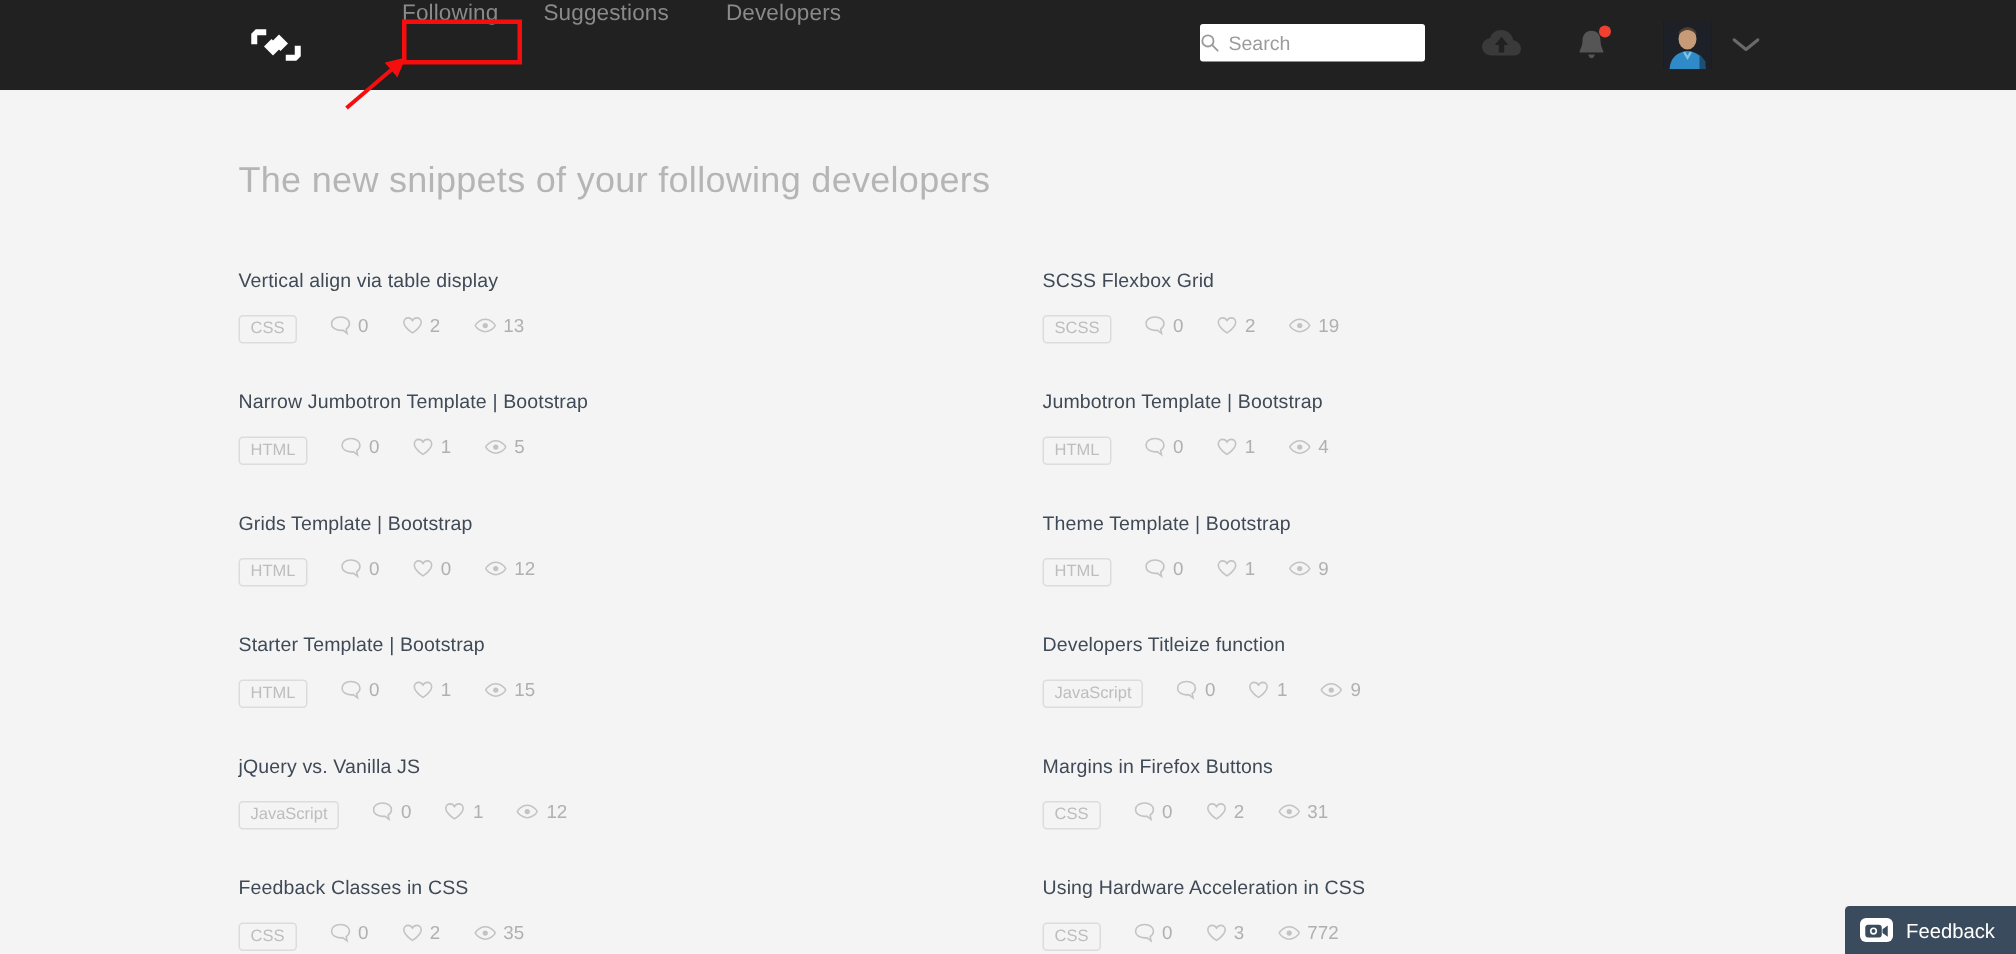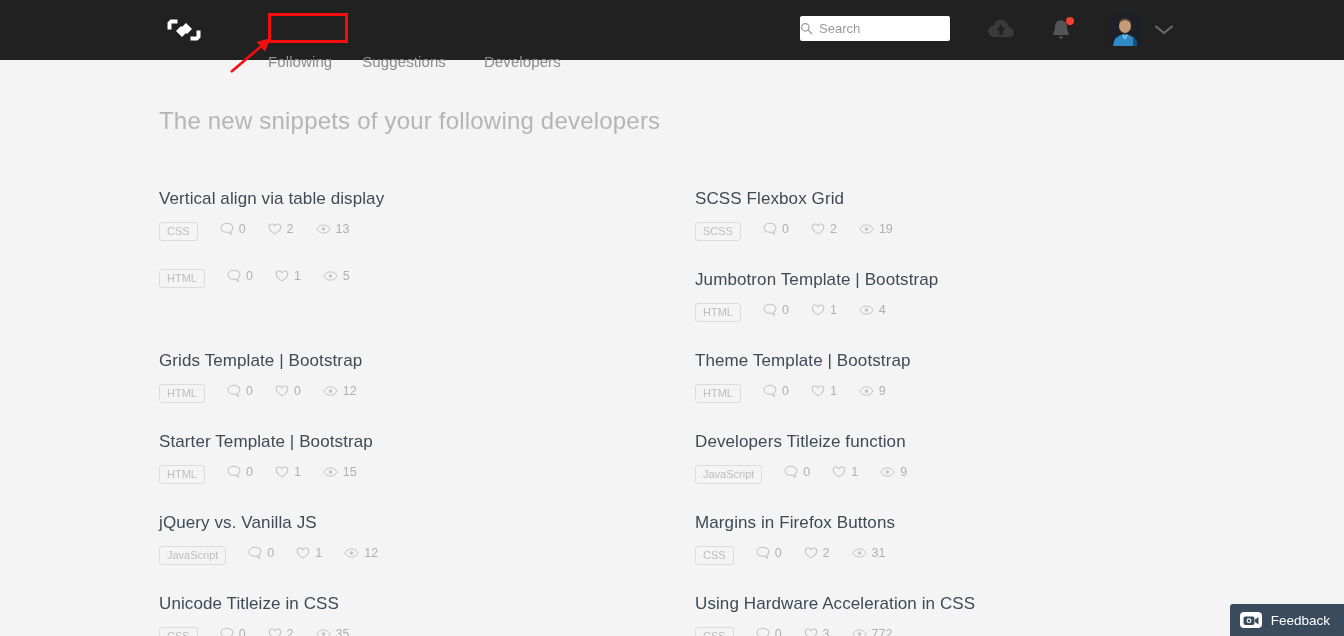--- a/index.html
+++ b/index.html
@@ -17,21 +17,21 @@
     background: #212121;
     display: flex; align-items: center;
   }
   .logo {
     position: absolute; left: 165px; top: 15px;
     width: 38px; height: 30px;
     display: flex; align-items: center; justify-content: center;
   }
   .nav {
     position: absolute; left: 268px; top: 0;
-    height: 70px; display: flex; align-items: flex-end;
+    height: 70px; display: flex; align-items: flex-start;
   }
   .nav-link {
     color: #8a8a8a; font-size: 15px;
     margin-right: 38px; cursor: pointer;
     white-space: nowrap; letter-spacing: .1px;
   }
   .nav-link:first-child { margin-right: 30px; }
 
   
   .annot-box {
@@ -86,22 +86,22 @@
     letter-spacing: .2px;
   }
   .grid {
     position: absolute; left: 159px; top: 176px;
     width: 1030px;
     display: grid; grid-template-columns: 536px 494px;
     row-gap: 0px;
   }
   .snippet { height: 81px; }
   .snippet-title {
-    font-size: 17px; color: #3f4a56; font-weight: 400;
-    line-height: 22px; cursor: pointer; letter-spacing: .1px; margin-top: 12px;
+    font-size: 13px; color: #3f4a56; font-weight: 400;
+    line-height: 22px; cursor: pointer; letter-spacing: .1px;
   }
   .snippet-meta {
     margin-top: 12px; display: flex; align-items: flex-start;
   }
   .tag {
     border: 1px solid #dcdcdc; border-radius: 3px;
     color: #bdbdbd; font-size: 11px;
     padding: 2px 7px 3px; line-height: 12px;
     background: transparent; cursor: pointer;
   }
@@ -249,20 +249,21 @@
         <svg width="15" height="14" viewBox="0 0 18 14">
             <path d="M9 2 C13 2 16.3 5.2 17 7 C16.3 8.8 13 12 9 12 C5 12 1.7 8.8 1 7 C1.7 5.2 5 2 9 2 Z" fill="none" stroke="#c3c3c3" stroke-width="1.2"></path>
             <circle cx="9" cy="7" r="2.1" fill="#c3c3c3"></circle>
           </svg>
         <span>19</span>
       </span>
     </div>
   </div>
 
   <div class="snippet">
+    <div class="snippet-title">Narrow Jumbotron Template | Bootstrap</div>
     <div class="snippet-meta">
       <span class="tag">HTML</span>
       <span class="stat">
         <svg width="14" height="14" viewBox="0 0 16 16">
             <path d="M8 1.5 C4 1.5 1.2 3.7 1.2 6.6 C1.2 9.5 4 11.7 8 11.7 C8.6 11.7 9.2 11.65 9.7 11.55 L13 14 L12.3 10.7 C13.8 9.7 14.8 8.3 14.8 6.6 C14.8 3.7 12 1.5 8 1.5 Z" fill="none" stroke="#c3c3c3" stroke-width="1.2"></path>
           </svg>
         <span>0</span>
       </span>
       <span class="stat">
         <svg width="14" height="14" viewBox="0 0 16 16">
@@ -456,21 +457,21 @@
         <svg width="15" height="14" viewBox="0 0 18 14">
             <path d="M9 2 C13 2 16.3 5.2 17 7 C16.3 8.8 13 12 9 12 C5 12 1.7 8.8 1 7 C1.7 5.2 5 2 9 2 Z" fill="none" stroke="#c3c3c3" stroke-width="1.2"></path>
             <circle cx="9" cy="7" r="2.1" fill="#c3c3c3"></circle>
           </svg>
         <span>31</span>
       </span>
     </div>
   </div>
 
   <div class="snippet">
-    <div class="snippet-title">Unicode Titleize in CSS</div>
+    <div class="snippet-title">Feedback Classes in CSS</div>
     <div class="snippet-meta">
       <span class="tag">CSS</span>
       <span class="stat">
         <svg width="14" height="14" viewBox="0 0 16 16">
             <path d="M8 1.5 C4 1.5 1.2 3.7 1.2 6.6 C1.2 9.5 4 11.7 8 11.7 C8.6 11.7 9.2 11.65 9.7 11.55 L13 14 L12.3 10.7 C13.8 9.7 14.8 8.3 14.8 6.6 C14.8 3.7 12 1.5 8 1.5 Z" fill="none" stroke="#c3c3c3" stroke-width="1.2"></path>
           </svg>
         <span>0</span>
       </span>
       <span class="stat">
         <svg width="14" height="14" viewBox="0 0 16 16">

